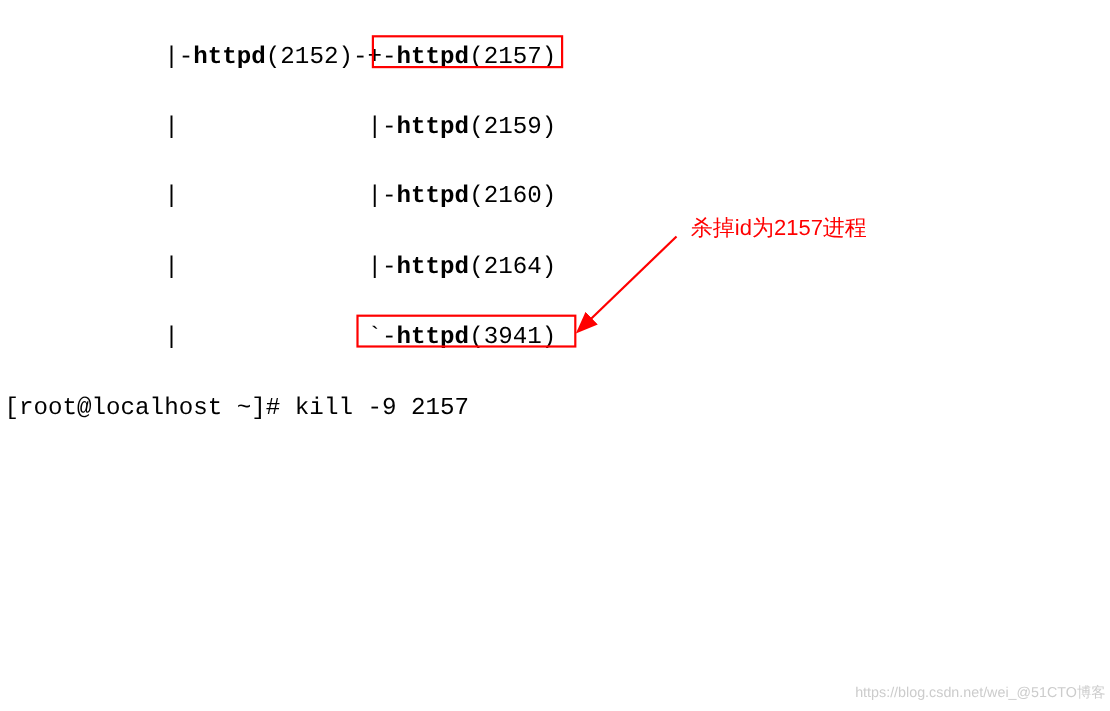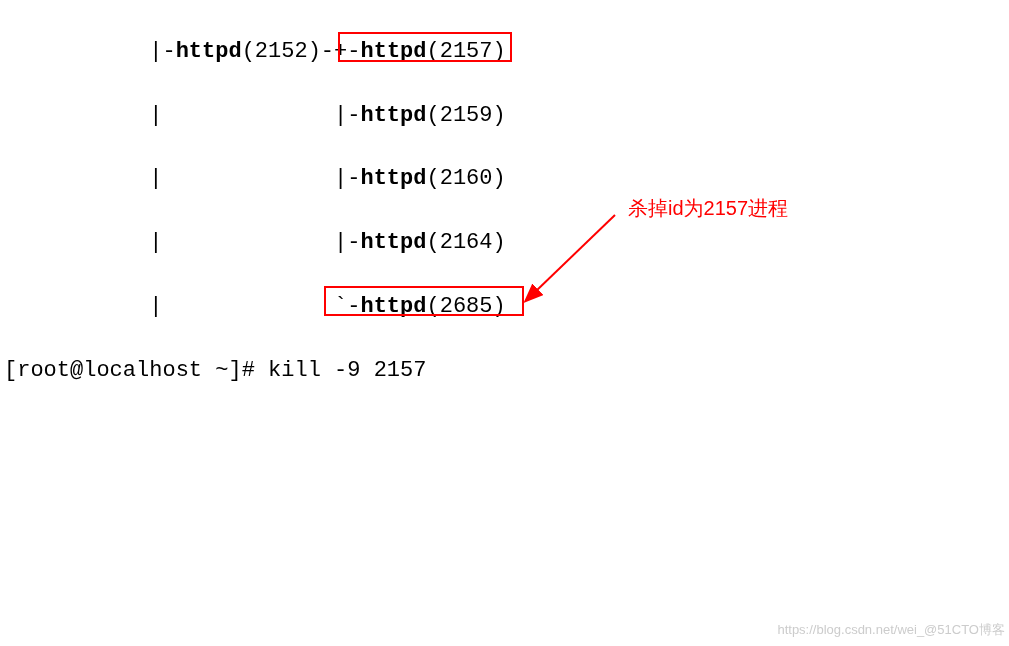--- a/index.html
+++ b/index.html
@@ -73,21 +73,21 @@
     }
   </style>
 </head>
 <body>
 
 <div class="terminal">
 <span class="line"><span>           |-</span><span class="bold">httpd</span><span>(2152)-+-</span><span class="bold">httpd</span><span>(2157)</span></span>
 <span class="line"><span>           |             |-</span><span class="bold">httpd</span><span>(2159)</span></span>
 <span class="line"><span>           |             |-</span><span class="bold">httpd</span><span>(2160)</span></span>
 <span class="line"><span>           |             |-</span><span class="bold">httpd</span><span>(2164)</span></span>
-<span class="line"><span>           |             `-</span><span class="bold">httpd</span><span>(2685)</span></span>
+<span class="line"><span>           |             `-</span><span class="bold">httpd</span><span>(3941)</span></span>
 <span class="line"><span>[root@localhost ~]# </span><span>kill -9 2157</span></span>
 
 
 
 
 
 
 
 
 

